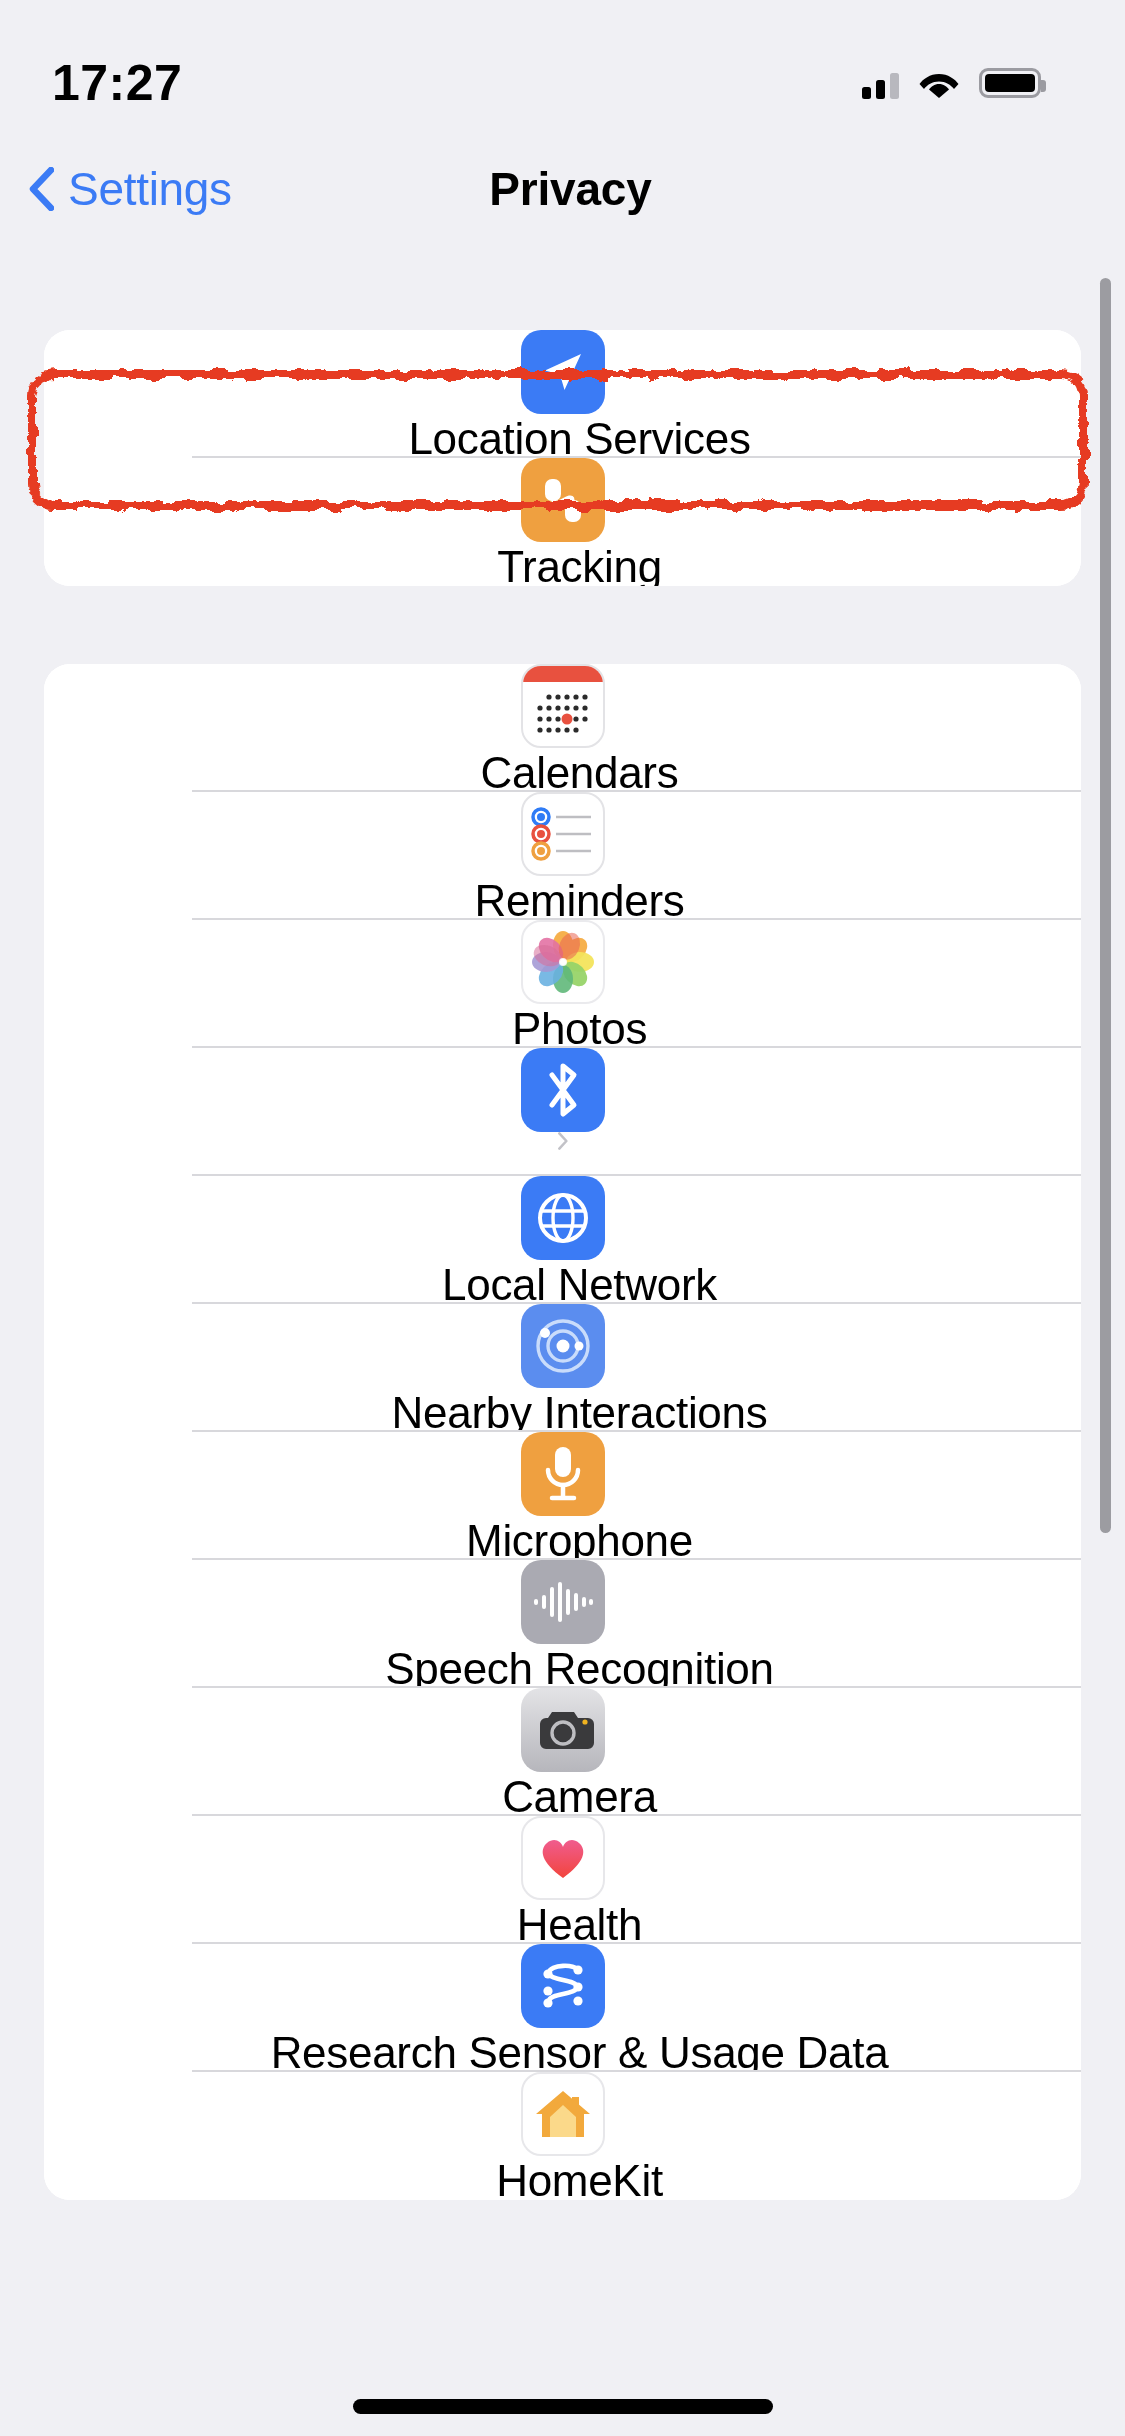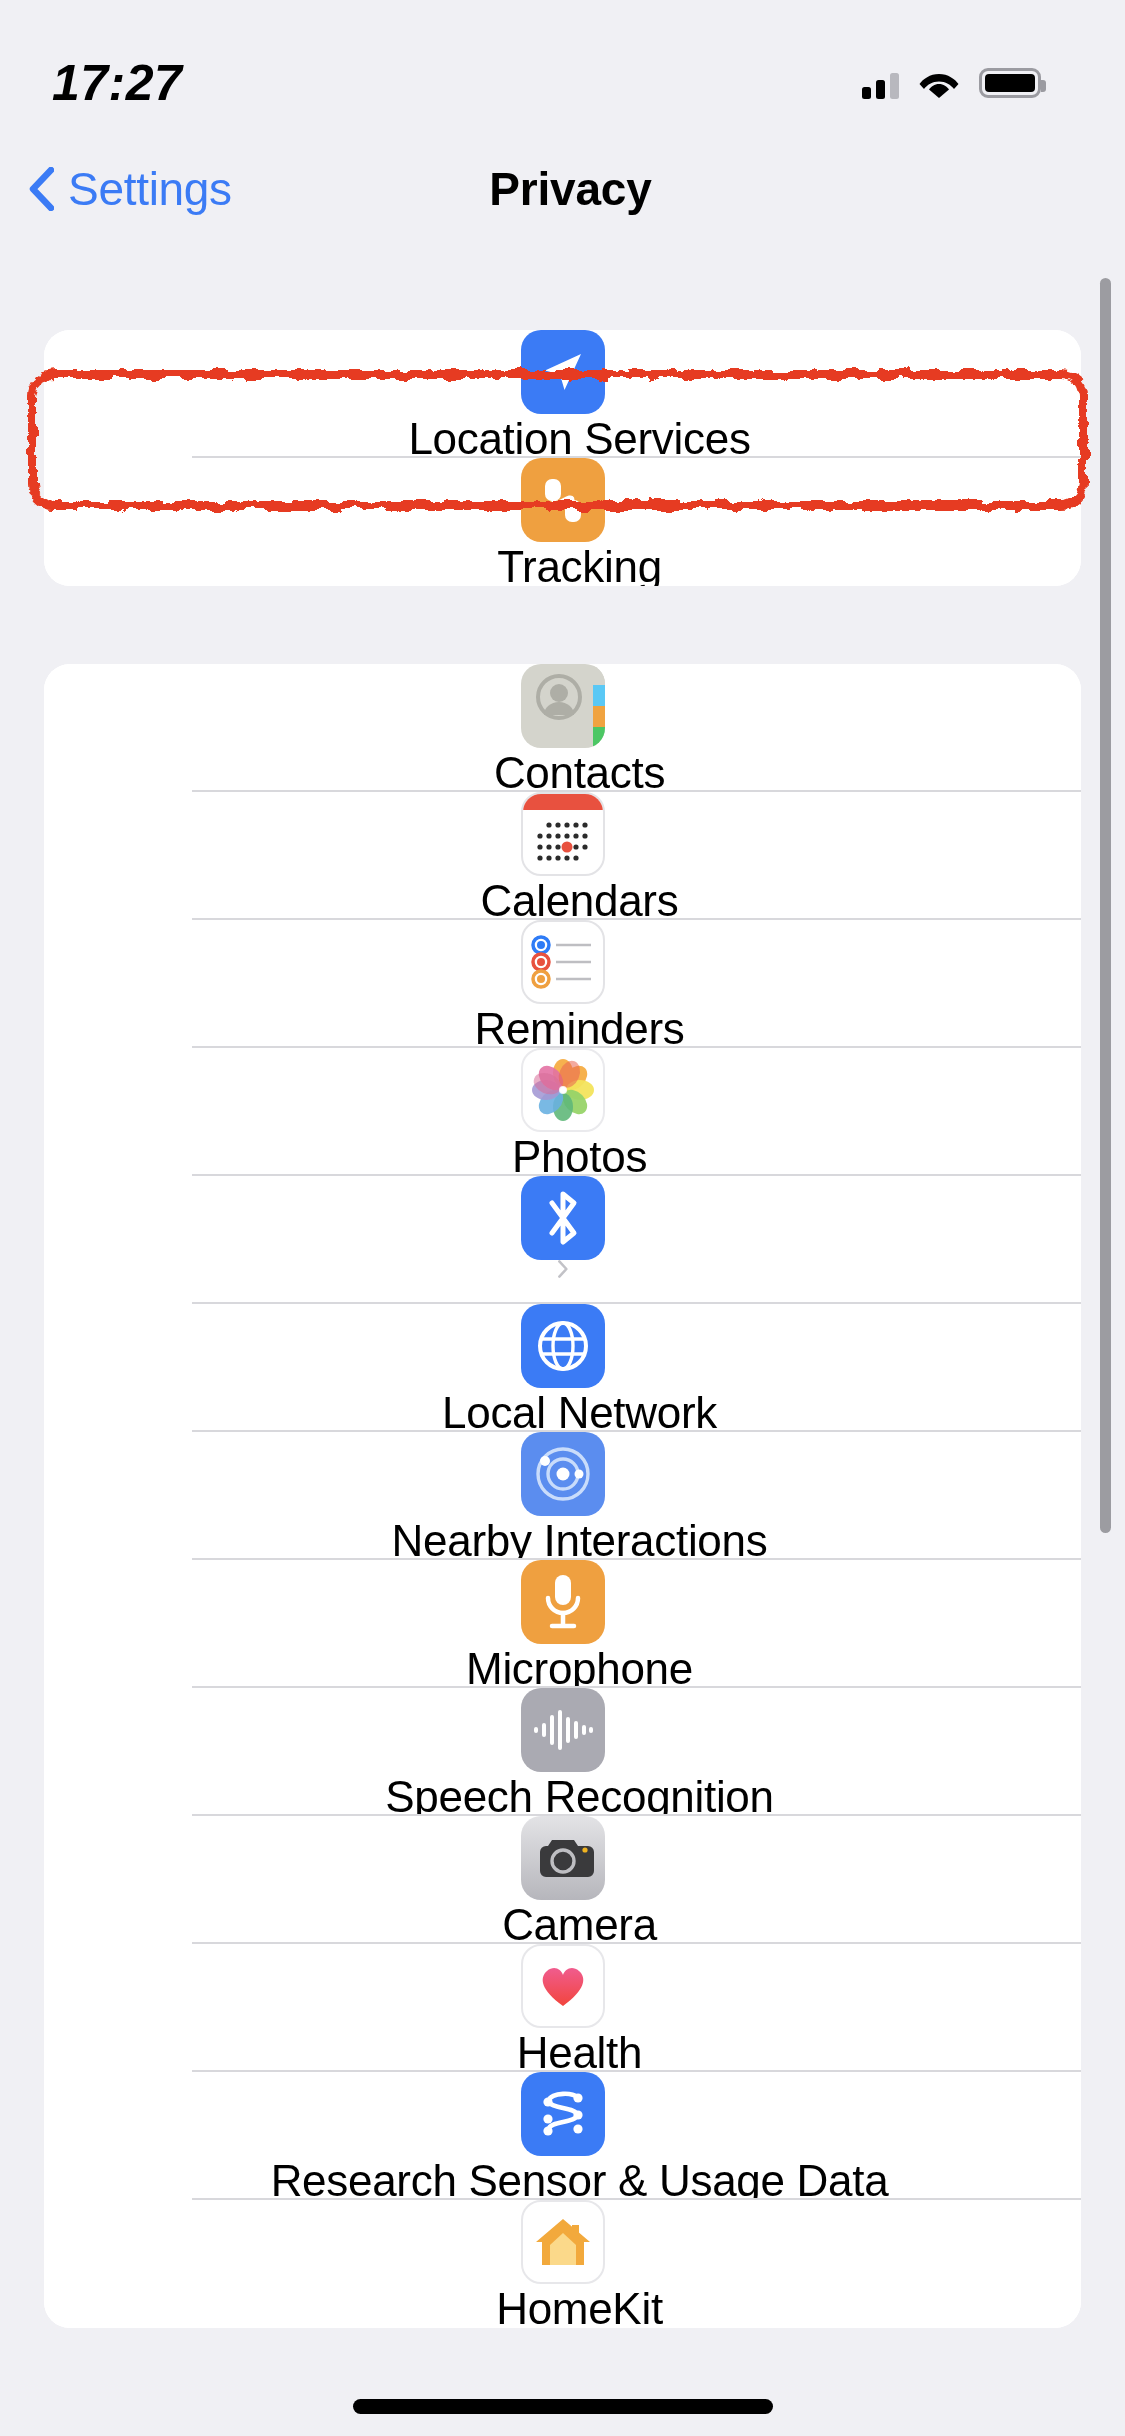--- a/index.html
+++ b/index.html
@@ -11,21 +11,20 @@
     overflow:hidden;
     position:relative;
   }
 
   
   .statusbar {
     height:140px;
     display:flex; align-items:center; justify-content:space-between;
     padding:0 84px 0 52px;
     padding-top:26px;
-    font-style:italic;
   }
   .status-time {
     font-size:50px; font-weight:700; letter-spacing:0.5px;
     font-family:"Liberation Sans", sans-serif;
   }
   .status-right { display:flex; align-items:center; gap:19px; }
 
   .cell-bars { display:flex; align-items:flex-end; gap:5px; height:32px; }
   .cell-bars i { display:block; width:9px; border-radius:2.5px; background:#000; }
   .cell-bars i:nth-child(1){ height:12px; }
@@ -222,40 +221,20 @@
       <svg class="chev" viewBox="0 0 18 32">
         <path d="M2.5 2.5 L15 16 L2.5 29.5" fill="none" stroke="#C2C2C7" stroke-width="4.5" stroke-linecap="round" stroke-linejoin="round"></path>
       </svg>
 
     </div>
 
   </div>
 
   <div class="group second">
 
-    <div class="row">
-      <div class="icon-wrap ic-contacts">
-        <svg width="84" height="84" viewBox="0 0 84 84" style="position:absolute;left:0;top:0">
-          <circle cx="38" cy="33" r="21" fill="none" stroke="#AEAEA6" stroke-width="4"></circle>
-          <circle cx="38" cy="29" r="9" fill="#AEAEA6"></circle>
-          <path d="M23 51 a15 13 0 0 1 30 0 Z" fill="#AEAEA6"></path>
-        </svg>
-        <div class="contact-tabs">
-          <span></span>
-            <span></span>
-            <span></span>
-            <span></span>
-        </div>
-      </div>
-      <div class="row-label">Contacts</div>
-      <svg class="chev" viewBox="0 0 18 32">
-        <path d="M2.5 2.5 L15 16 L2.5 29.5" fill="none" stroke="#C2C2C7" stroke-width="4.5" stroke-linecap="round" stroke-linejoin="round"></path>
-      </svg>
-      <div class="sep"></div>
-    </div>
 
     <div class="row">
       <div class="icon-wrap ic-cal">
         <svg width="80" height="80" viewBox="0 0 80 80" style="position:absolute;left:0;top:0">
           <path d="M0 0 H80 V16 H0 Z" fill="#E8513F"></path>
           <g fill="#2B2B2B">
             <circle cx="26" cy="31" r="2.6"></circle>
               <circle cx="35" cy="31" r="2.6"></circle>
               <circle cx="44" cy="31" r="2.6"></circle>
               <circle cx="53" cy="31" r="2.6"></circle>

